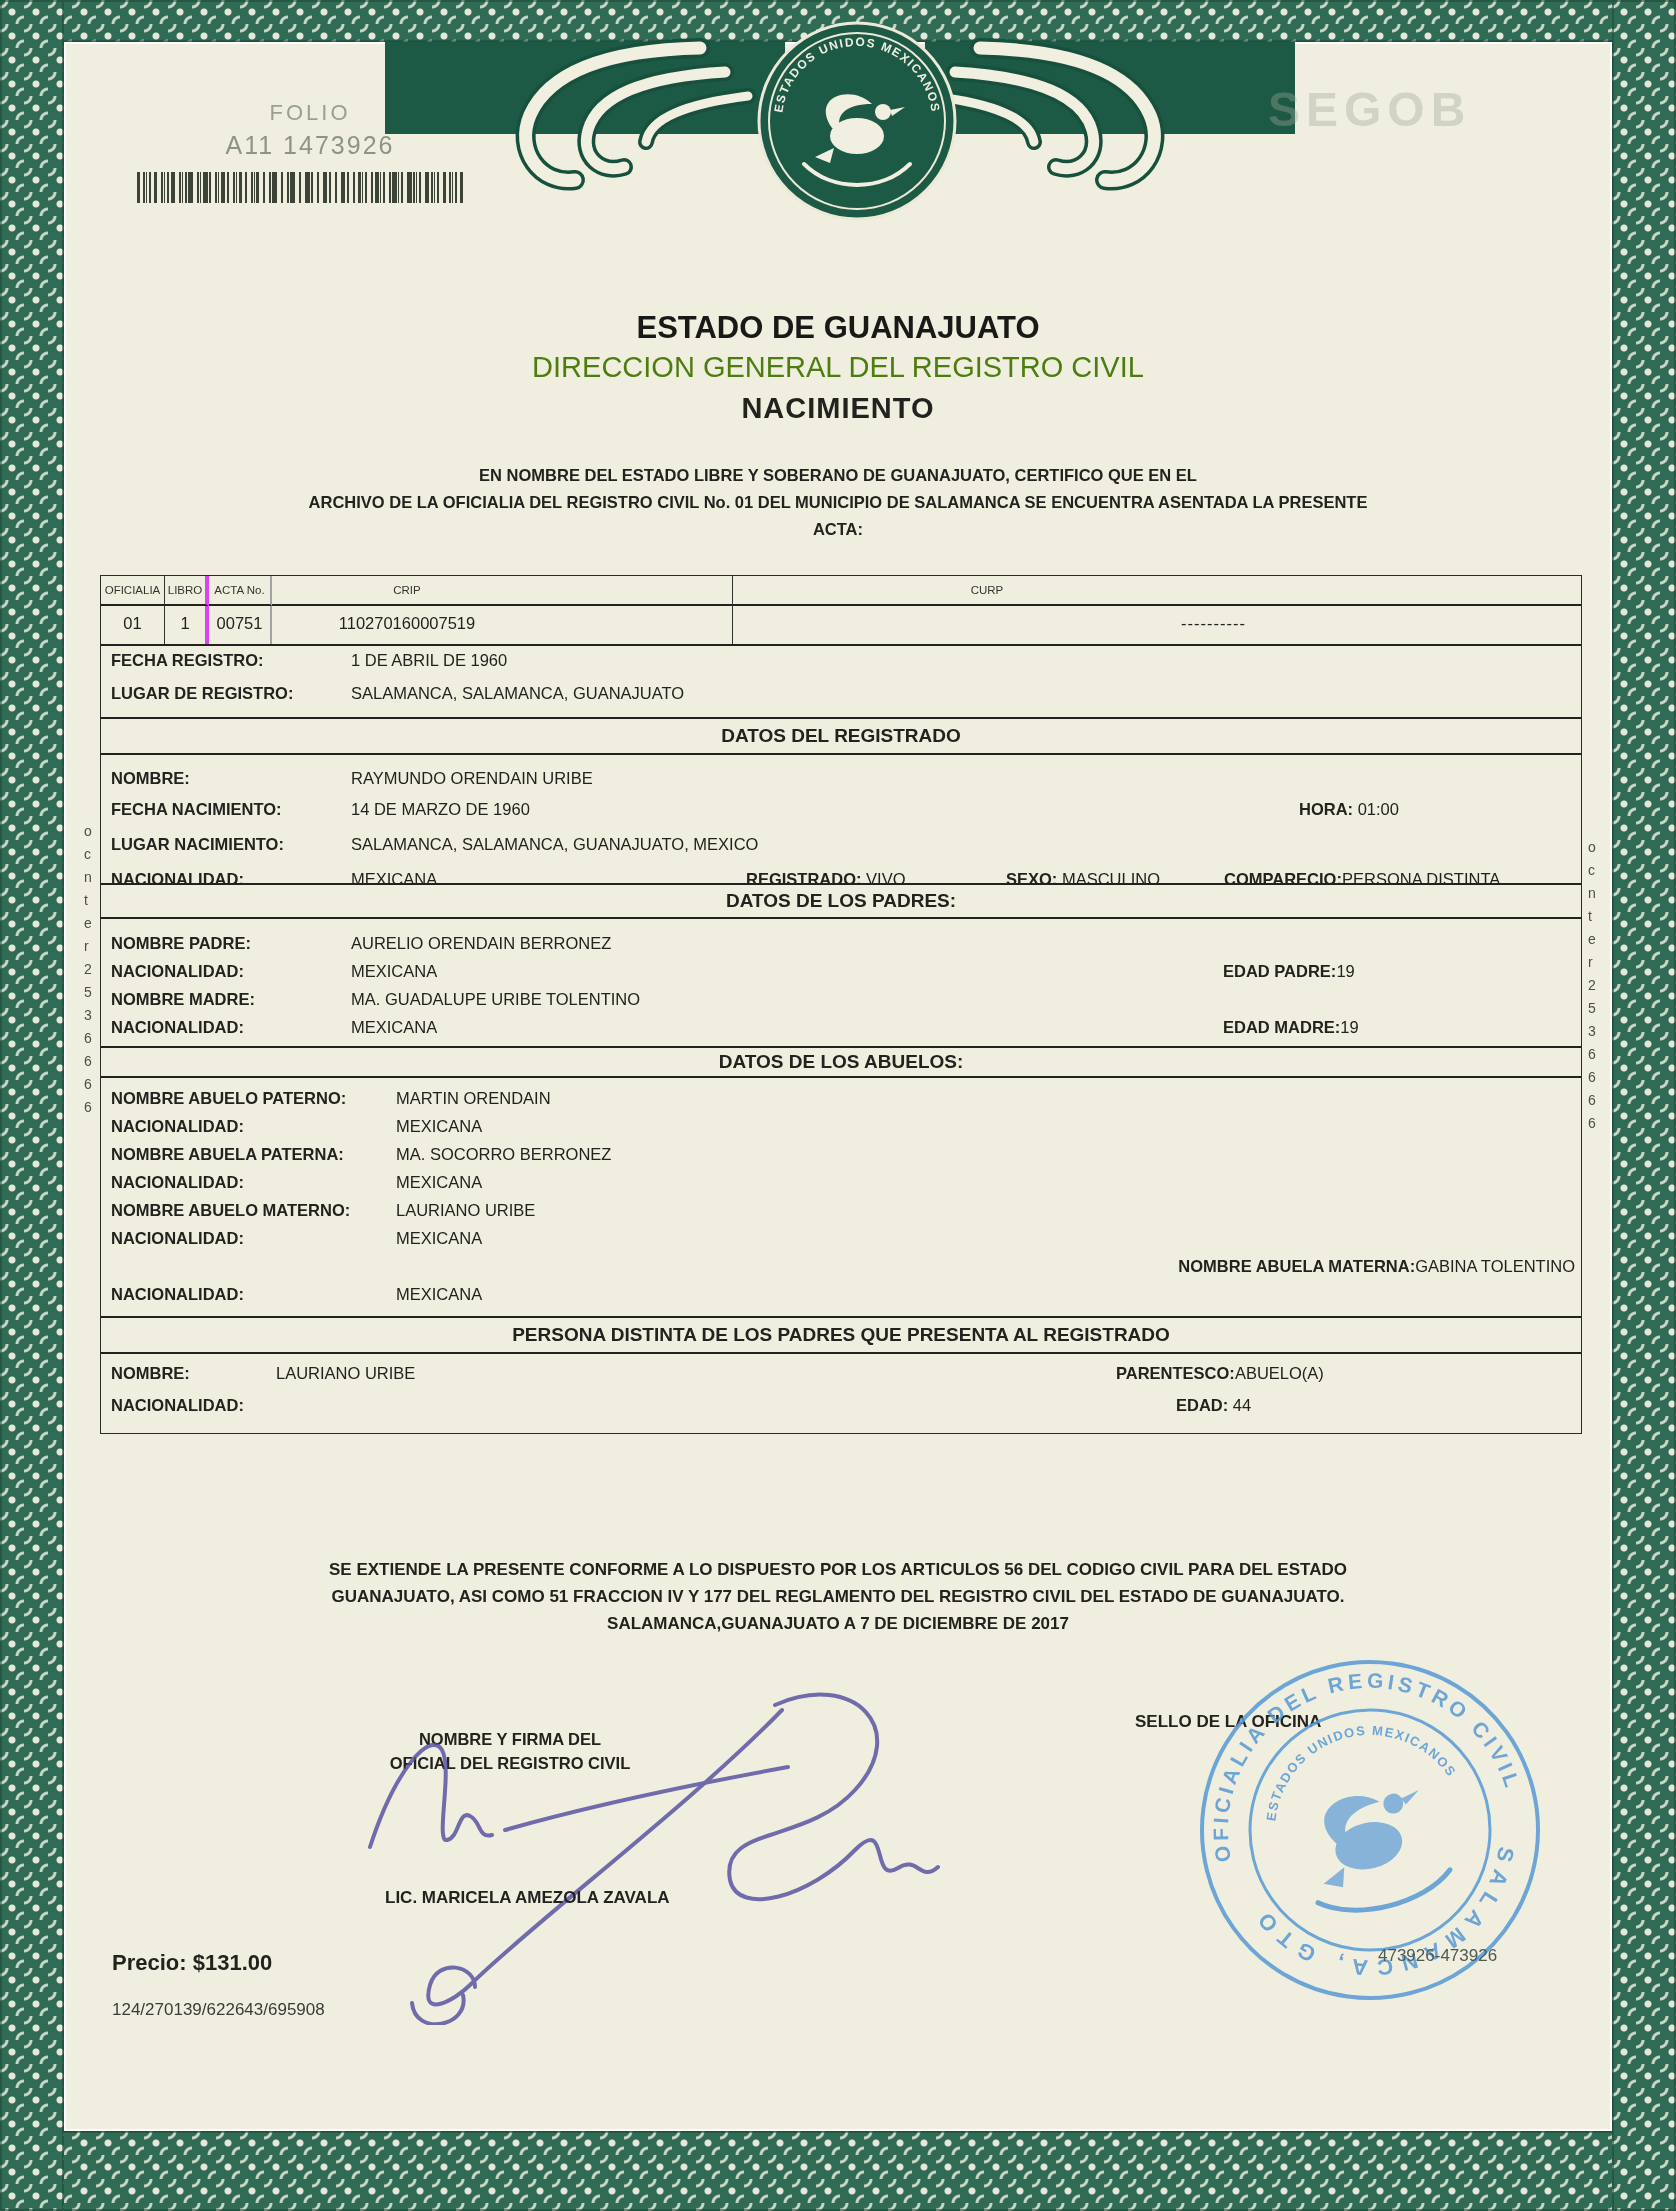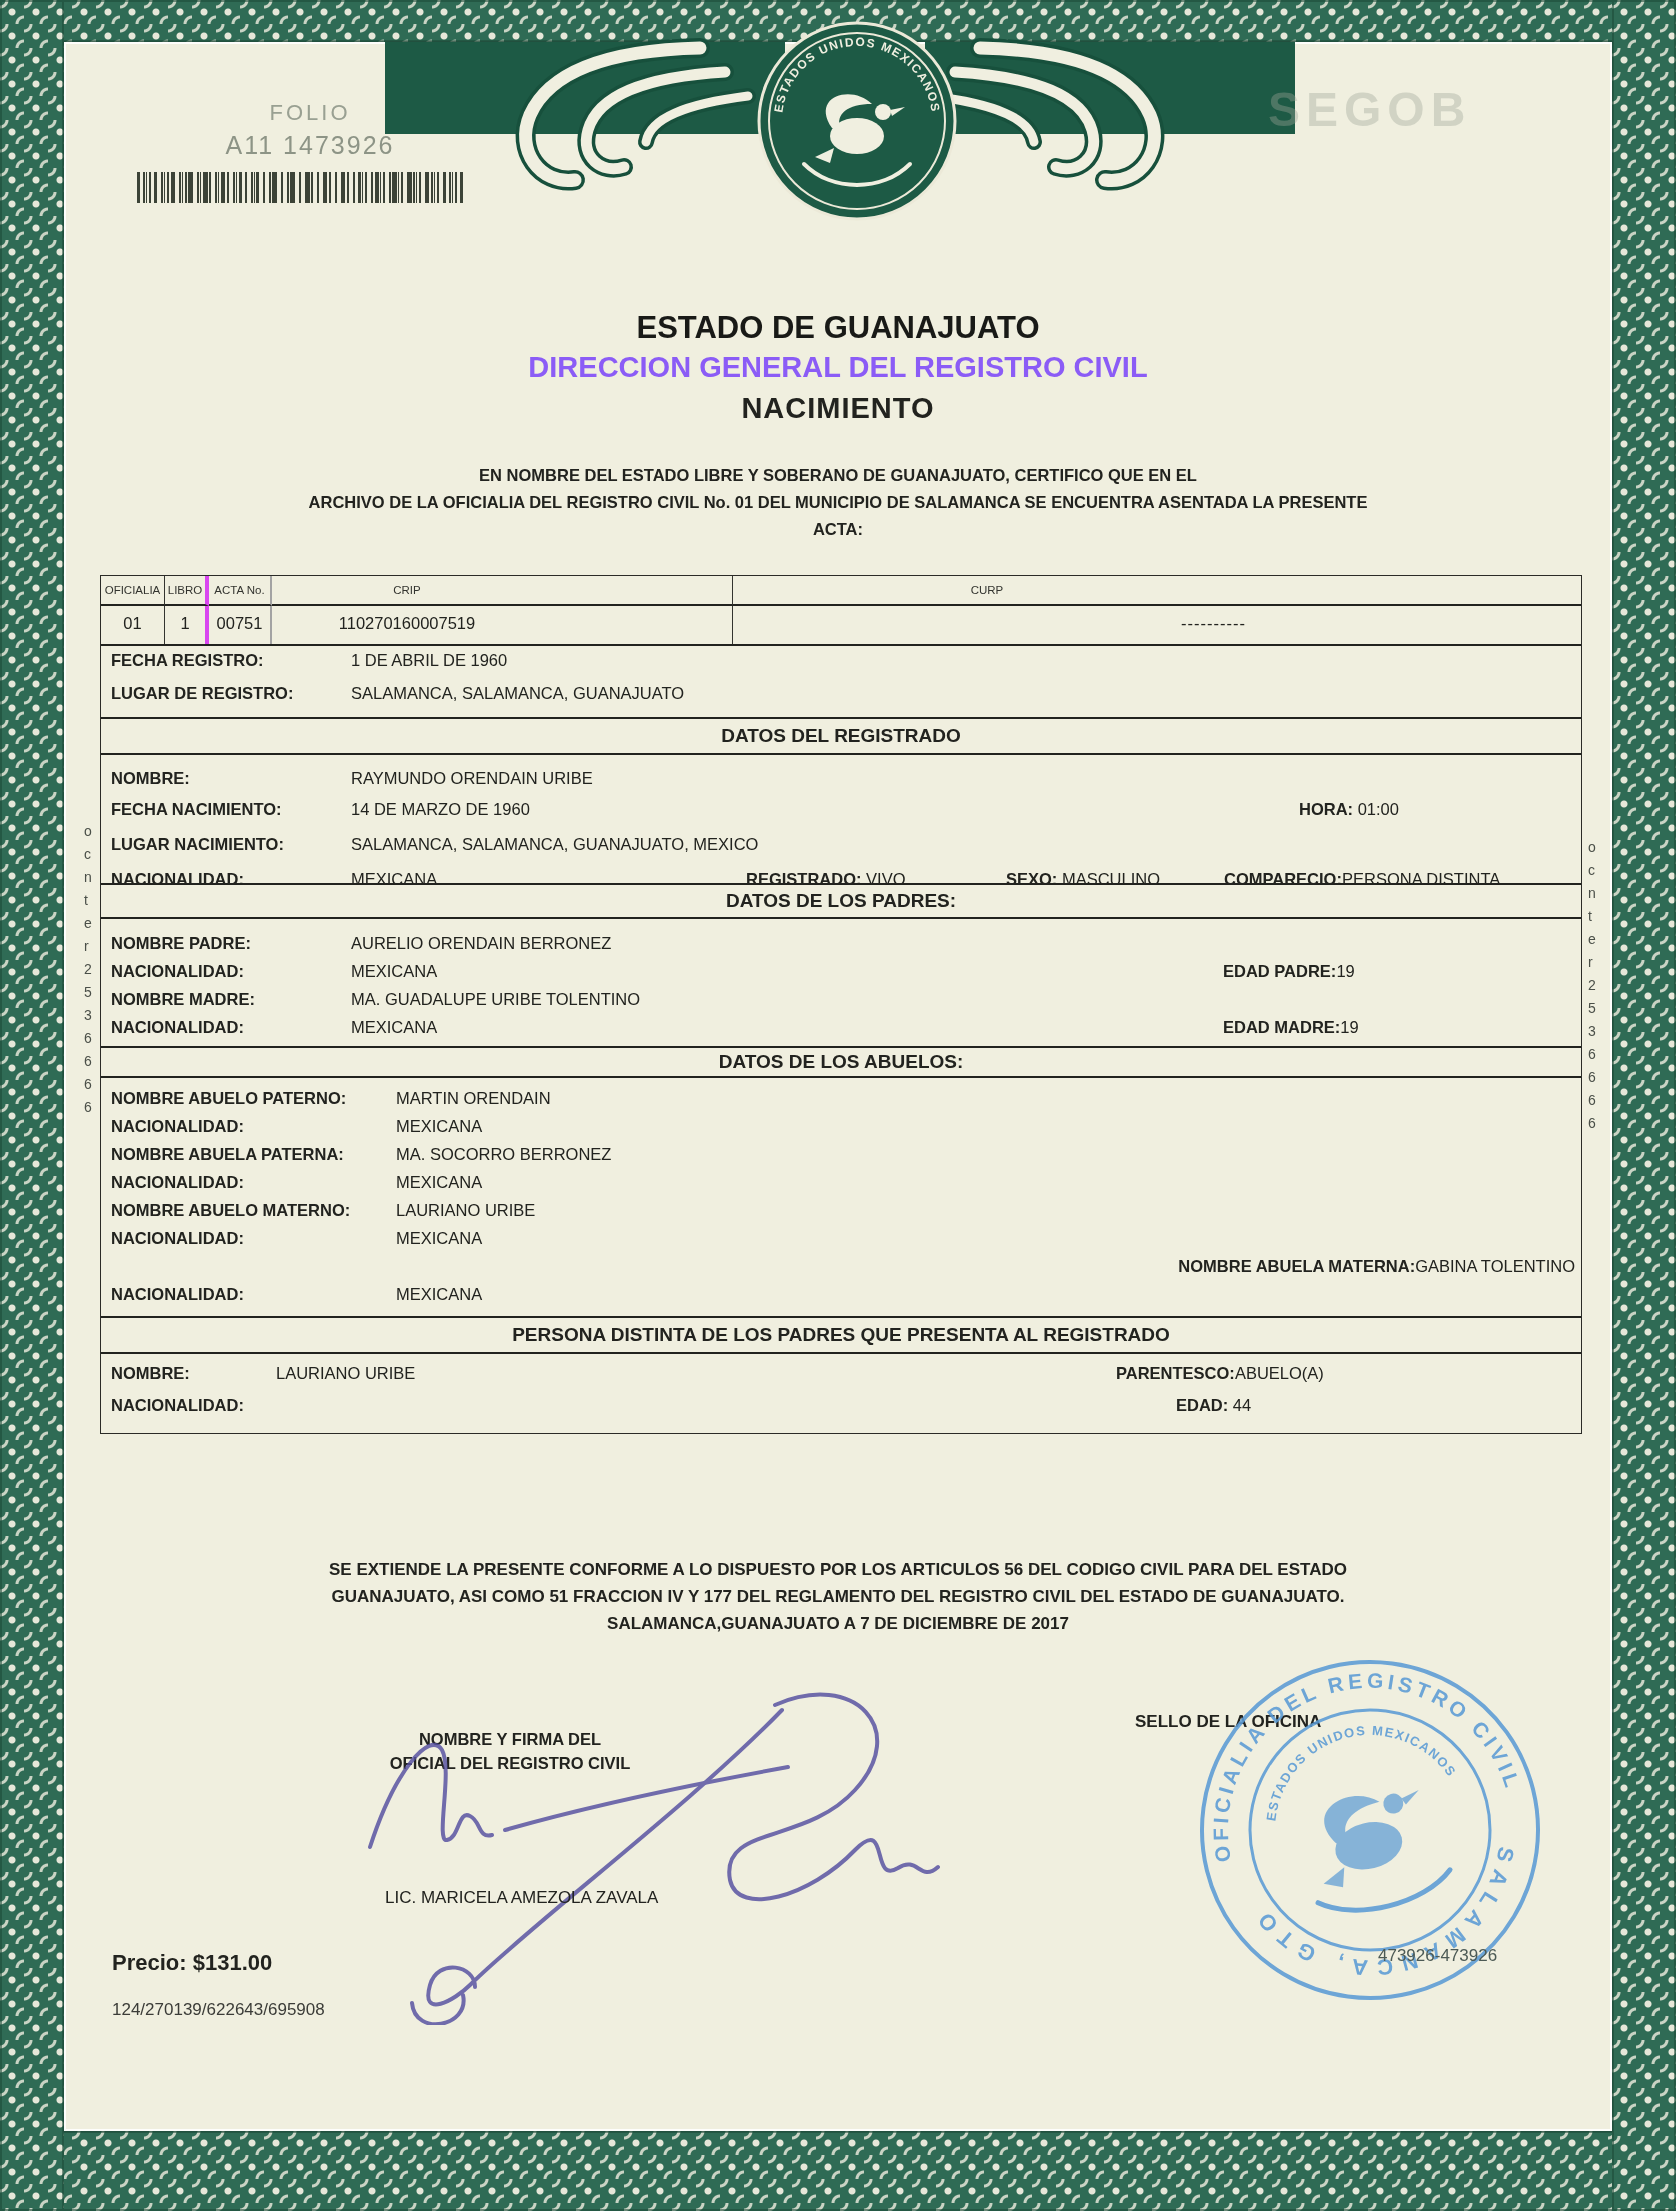--- a/index.html
+++ b/index.html
@@ -28,21 +28,21 @@
   .folio-number{position:absolute;left:200px;top:131px;width:220px;text-align:center;
       font-size:25px;letter-spacing:2px;color:#8d9486;}
   .barcode{position:absolute;left:137px;top:172px;width:326px;height:31px;
       background-image:
         repeating-linear-gradient(90deg,#3c4337 0 2px,rgba(0,0,0,0) 2px 6px),
         repeating-linear-gradient(90deg,#3c4337 0 1px,rgba(0,0,0,0) 1px 9px),
         repeating-linear-gradient(90deg,#3c4337 0 3px,rgba(0,0,0,0) 3px 17px);}
   
   .t-center{position:absolute;left:60px;right:60px;text-align:center;}
   .title1{top:310px;font-size:31px;font-weight:bold;color:#191a17;}
-  .title2{top:351px;font-size:29px;color:#8b5cf6;font-weight:bold;}
+  .title2{top:351px;font-size:29px;color:#4d7c0f;}
   .title3{top:392px;font-size:29px;font-weight:bold;letter-spacing:1px;}
   .cert1{top:466px;font-size:16.5px;font-weight:bold;}
   .cert2{top:493px;font-size:16.5px;font-weight:bold;}
   .cert3{top:520px;font-size:16.5px;font-weight:bold;}
   
   .docbox{position:absolute;left:100px;top:575px;width:1480px;height:857px;
       border:1px solid #2b2b27;}
   .regtable{position:absolute;left:0;top:0;width:1480px;}
   .trow{display:flex;}
   .trow > div{box-sizing:border-box;text-align:center;}
@@ -63,21 +63,21 @@
   .abs{position:absolute;top:0;}
   .abs b{font-weight:bold;}
   .bar{position:absolute;left:0;width:1480px;display:flex;align-items:center;justify-content:center;
       font-size:19px;font-weight:bold;border-top:2px solid #22231f;border-bottom:2px solid #22231f;
       box-sizing:border-box;}
   
   .legal{position:absolute;left:80px;right:80px;top:1556px;text-align:center;
       font-size:17px;font-weight:bold;line-height:27px;}
   .sig-label{position:absolute;left:345px;width:330px;top:1727px;text-align:center;
       font-size:16.5px;font-weight:bold;line-height:24px;}
-  .sig-name{position:absolute;left:385px;width:330px;top:1888px;font-size:17px;font-weight:normal;}
+  .sig-name{position:absolute;left:385px;width:330px;top:1888px;font-size:17px;font-weight:bold;}
   .sig-svg{position:absolute;left:270px;top:1675px;}
   .sello-label{position:absolute;left:1135px;top:1712px;font-size:17px;font-weight:bold;}
   .seal-svg{position:absolute;left:1190px;top:1650px;transform:rotate(-14deg);opacity:.88;}
   .seal-num{position:absolute;left:1378px;top:1946px;font-size:17px;color:#4c5a55;}
   .precio{position:absolute;left:112px;top:1950px;font-size:22px;font-weight:bold;}
   .control{position:absolute;left:112px;top:2000px;font-size:17px;color:#3b3c38;}
   
   .vcol{position:absolute;width:1ch;font-size:14px;line-height:23px;color:#4a4f48;
       word-break:break-all;}
   .vcol-left{left:84px;top:820px;}

